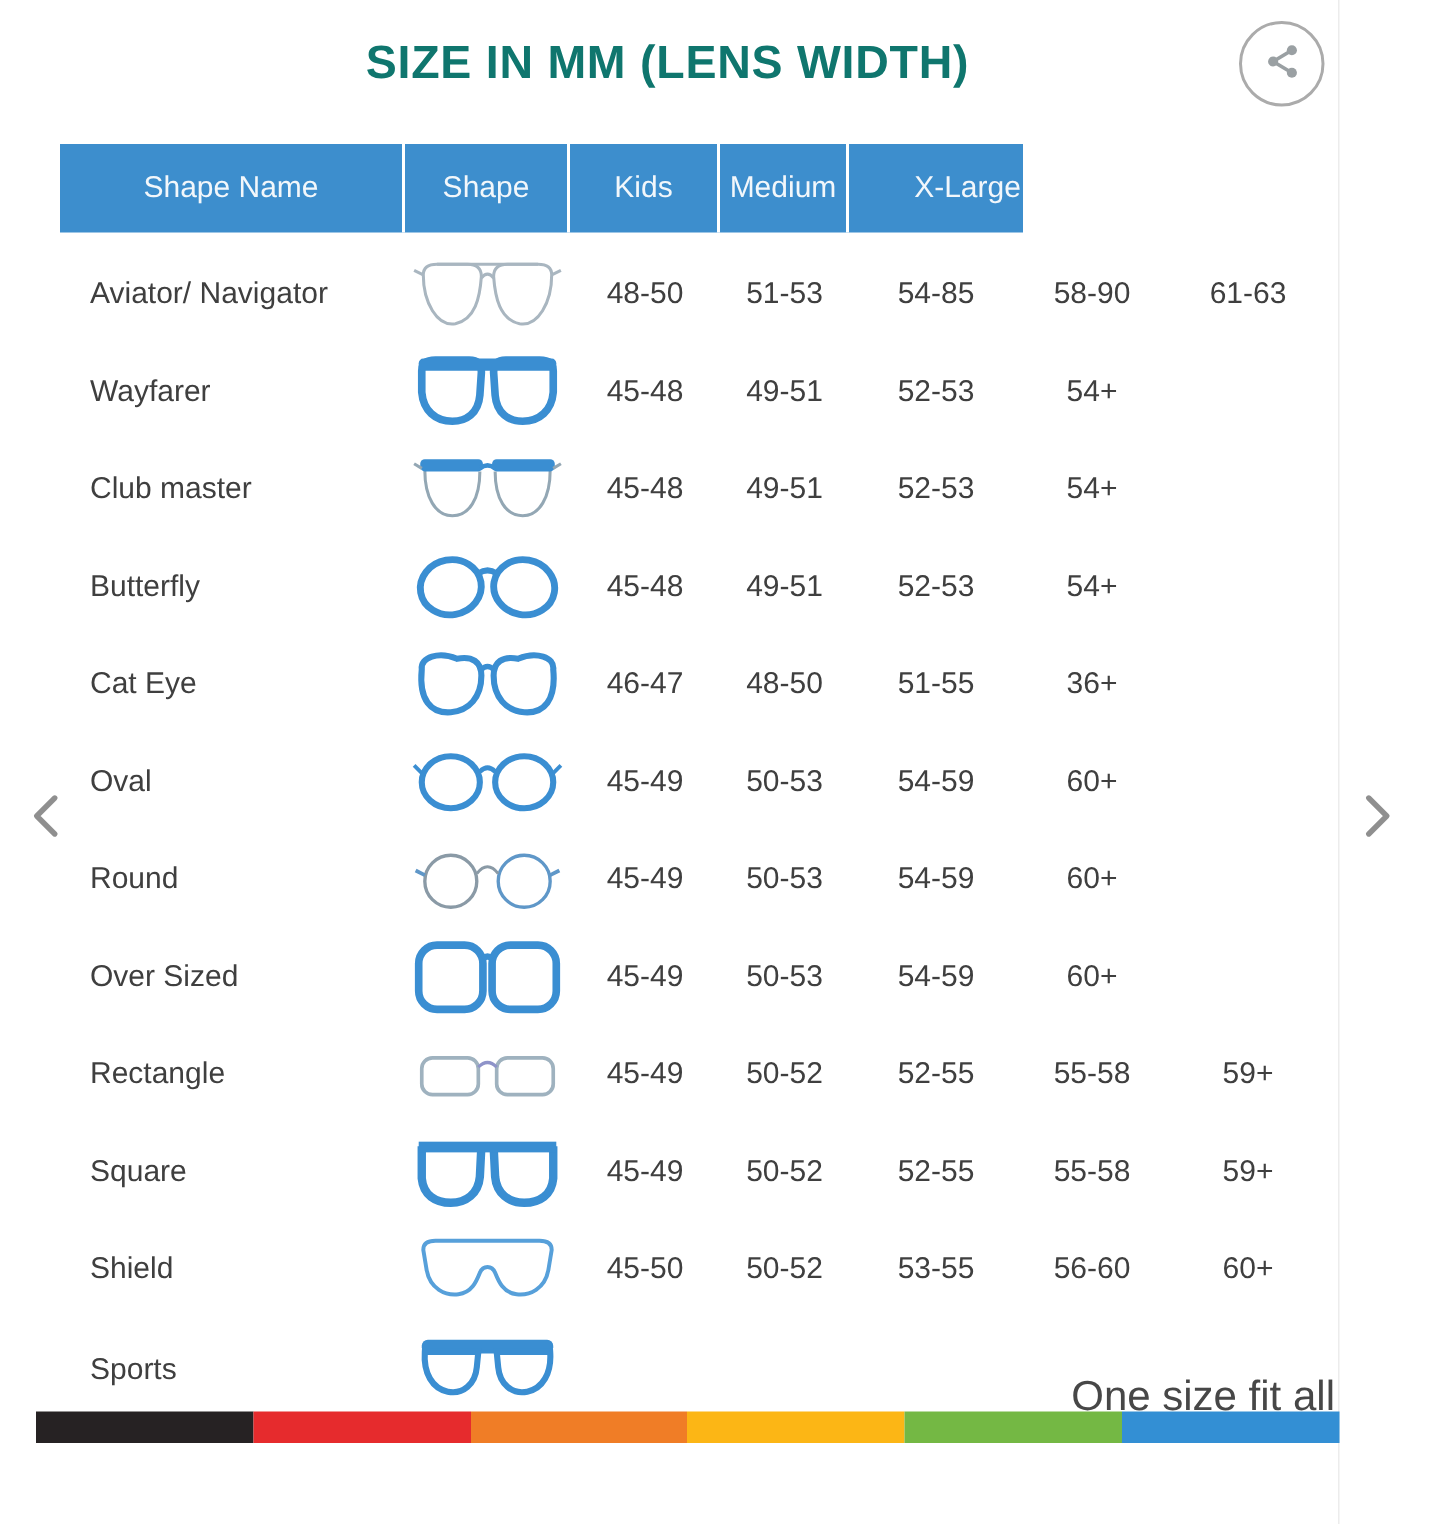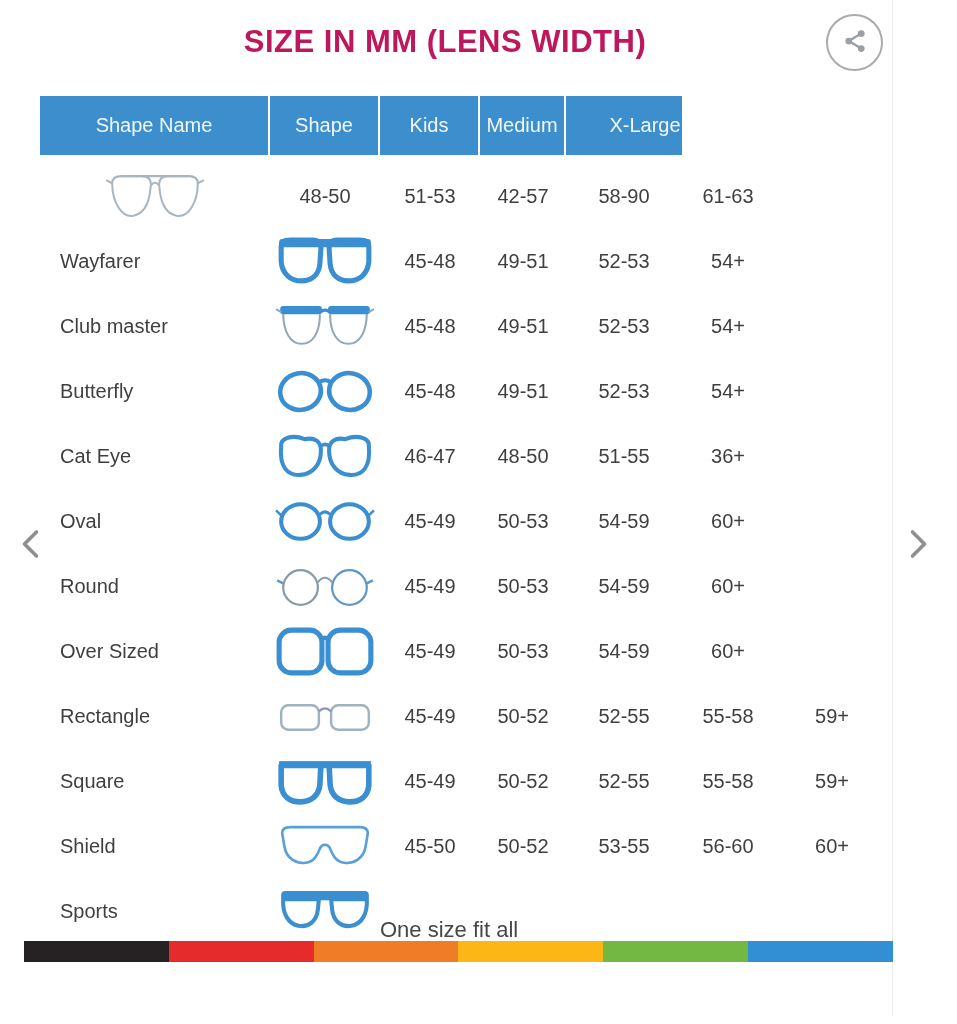--- a/index.html
+++ b/index.html
@@ -2,37 +2,37 @@
 <html><head>
 <meta charset="utf-8">
 <style>
   * { margin:0; padding:0; box-sizing:border-box; }
   html,body { background:#ffffff; font-family:"Liberation Sans", sans-serif; }
   .canvas { position:relative; width:957px; height:1024px; background:#ffffff; overflow:hidden; }
   .card { position:absolute; left:0; top:0; width:893px; height:1016px; background:#ffffff; border-right:1px solid #ececec; }
 
   .title-row { position:relative; height:96px; }
   .page-title { position:absolute; left:40px; width:810px; top:24px; text-align:center;
-                font-size:31px; font-weight:bold; color:#be185d; letter-spacing:0.5px; }
+                font-size:31px; font-weight:bold; color:#0f766e; letter-spacing:0.5px; }
   .share-btn { position:absolute; left:826px; top:14px; width:57px; height:57px; border-radius:50%;
                background:#fff; border:2px solid #ababab; cursor:pointer;
                display:flex; align-items:center; justify-content:center; }
 
   .table { position:absolute; left:40px; top:96px; width:850px; }
   .grid-row { display:grid; grid-template-columns:230px 110px 100px 86px 116px 92px 116px; align-items:center; }
   .thead { height:59px; }
   .thead .hcell { background:#3d8ecd; color:#f2f7fb; height:59px; display:flex; align-items:center;
                   justify-content:center; font-size:20px; border-right:2px solid #ffffff; }
   .thead .hcell:last-child { border-right:none;padding-left:42px; }
   .tbody { padding-top:9px; }
   .trow { height:65px; }
   .cell { text-align:center; font-size:20px; color:#3f3f3f; }
   .cell.name { text-align:left; padding-left:20px; }
   .cell.icon-cell { display:flex; justify-content:center; align-items:center; }
-  .cell.span-cell { grid-column:3 / 8; text-align:left; font-size:22px; color:#474747;margin-top:36px; }
+  .cell.span-cell { grid-column:3 / 8; text-align:right; font-size:28px; color:#474747;margin-top:36px; }
 
   .footer-bar { position:absolute; left:24px; top:941px; width:869px; height:21px; display:flex; }
   .footer-bar .seg { flex:1 1 0; height:100%; }
 
   .nav-btn { position:absolute; width:44px; height:52px; background:transparent; border:none; cursor:pointer;
              display:flex; align-items:center; justify-content:center; }
   .nav-prev { left:10px; top:519px; }
   .nav-next { left:895px; top:519px; }
 </style>
 </head>
@@ -58,35 +58,36 @@
     <div class="table">
       <div class="grid-row thead" id="thead">
           <div class="hcell">Shape Name</div>
           <div class="hcell">Shape</div>
           <div class="hcell">Kids</div>
           <div class="hcell">Medium</div>
           <div class="hcell">X-Large</div>
         </div>
       <div class="tbody" id="tbody">
           <div class="grid-row trow">
+            <div class="cell name">Aviator/ Navigator</div>
             <div class="cell icon-cell">
               <svg viewBox="0 0 100 52" width="102" height="53">
                 <g fill="none" stroke="#a9b6c0" stroke-width="2">
                   <path d="M8,13 C8,8 11,6 17,6 L37,6 C43,6 46,9 46,14 C45,28 42,42 29,45 C17,47 8,31 8,13 Z"></path>
                   <path d="M92,13 C92,8 89,6 83,6 L63,6 C57,6 54,9 54,14 C55,28 58,42 71,45 C83,47 92,31 92,13 Z"></path>
                   <path d="M17,6 L83,6"></path>
                   <path d="M46,15 Q50,10 54,15"></path>
                   <path d="M2,10 L8,13"></path>
                   <path d="M98,10 L92,13"></path>
                 </g>
               </svg>
             </div>
             <div class="cell">48-50</div>
             <div class="cell">51-53</div>
-            <div class="cell">42-57</div>
+            <div class="cell">54-85</div>
             <div class="cell">58-90</div>
             <div class="cell">61-63</div>
           </div>
           <div class="grid-row trow">
             <div class="cell name">Wayfarer</div>
             <div class="cell icon-cell">
               <svg viewBox="0 0 100 52" width="102" height="53">
                 <g fill="none" stroke="#3a8ed2" stroke-width="5">
                   <path d="M7,12 C7,7 10,5 16,5 L38,5 C44,5 46,8 46,13 L45,28 C44,40 36,45 27,45 C16,45 8,38 7,26 Z"></path>
                   <path d="M93,12 C93,7 90,5 84,5 L62,5 C56,5 54,8 54,13 L55,28 C56,40 64,45 73,45 C84,45 92,38 93,26 Z"></path>

